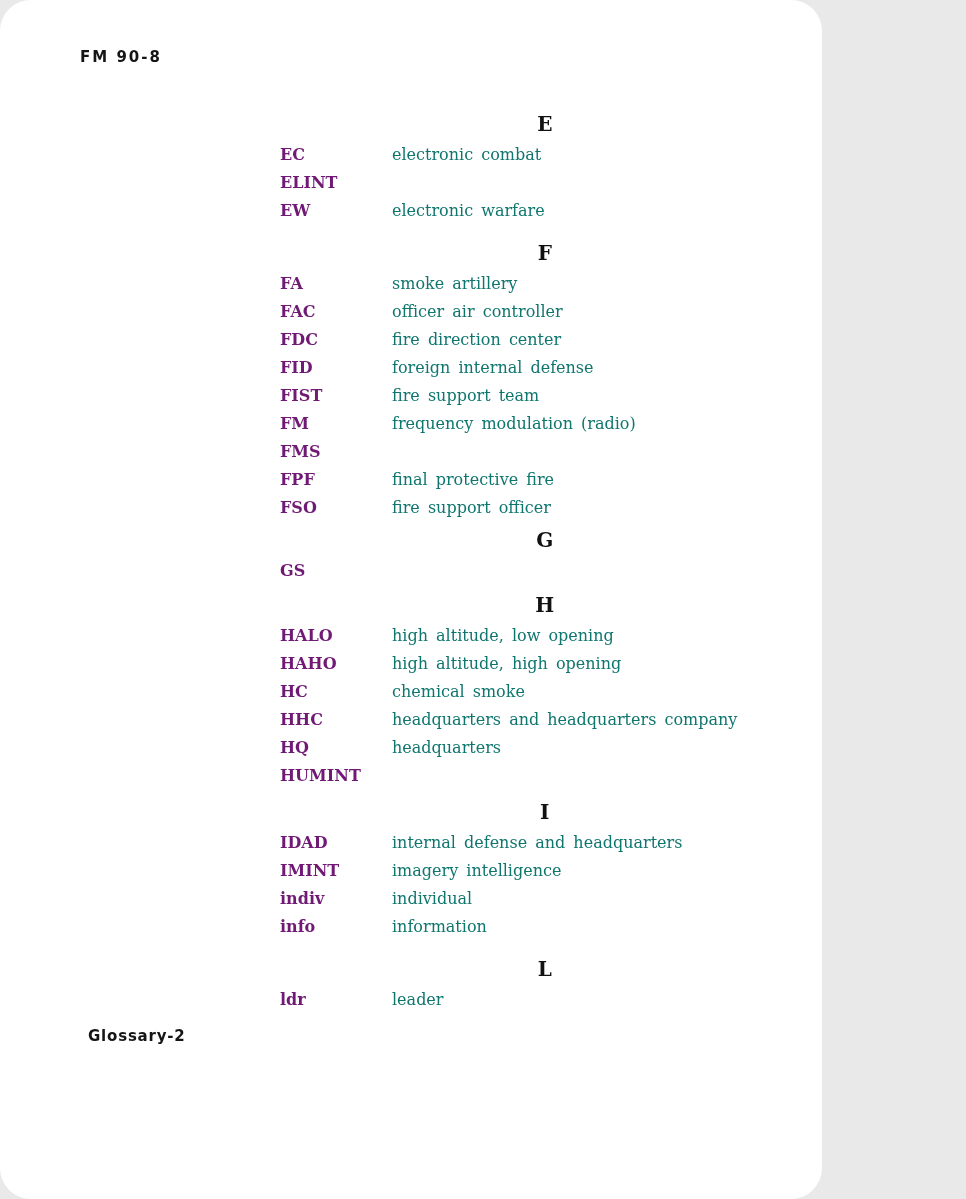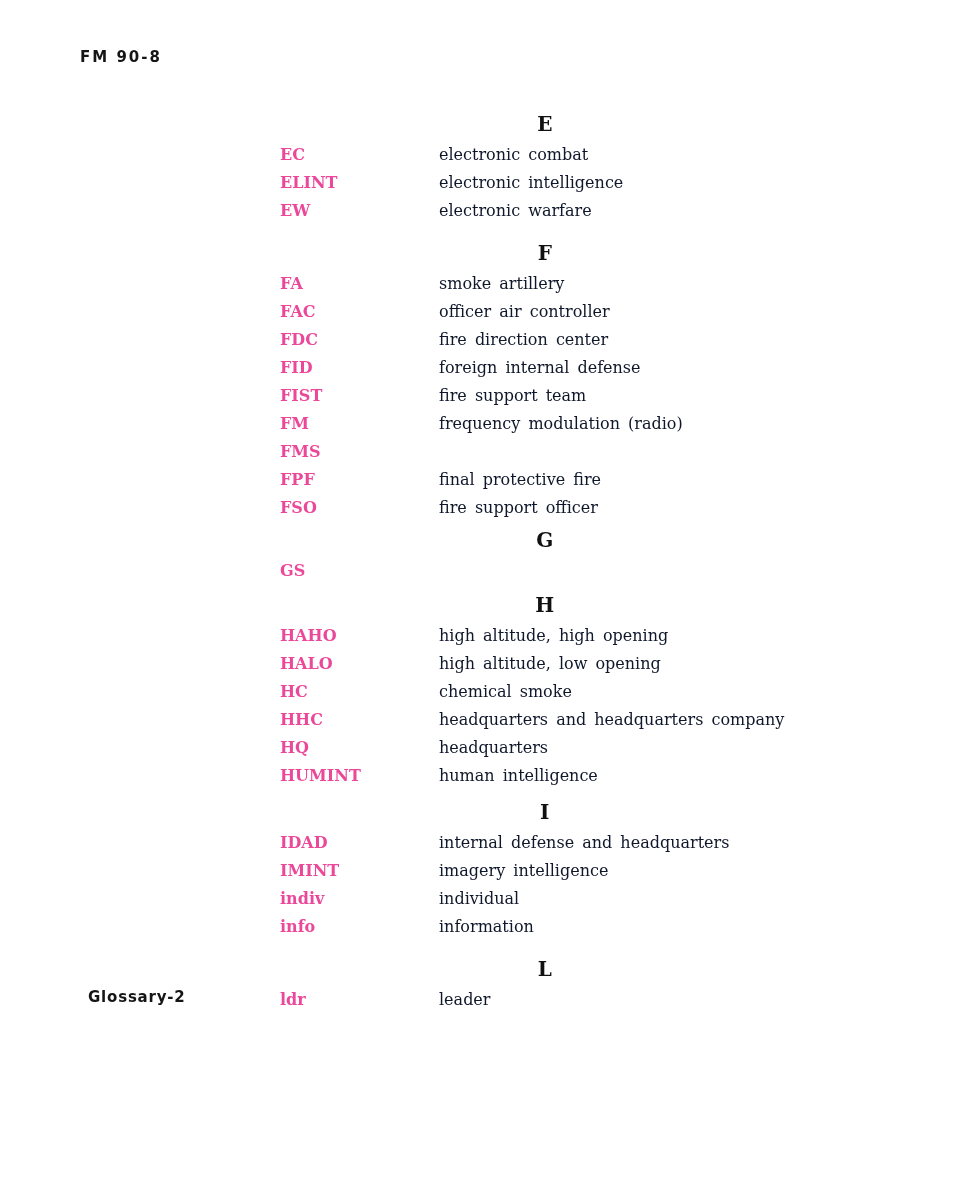--- a/index.html
+++ b/index.html
@@ -2,26 +2,27 @@
 <html><head>
 <meta charset="utf-8">
 <style>
   html, body {
     margin: 0;
     padding: 0;
     background: #e9e9e9;
   }
   .page {
     position: relative;
-    width: 966px;
+    width: 822px;
     height: 1199px;
     background: #ffffff;
     overflow: hidden;
     font-family: "DejaVu Serif", serif;
     color: #1b1b1b;
+    border-radius: 31px;
   }
   .doc-code {
     position: absolute;
     left: 80px;
     top: 48px;
     font-family: "DejaVu Sans", sans-serif;
     font-weight: bold;
     font-size: 15px;
     letter-spacing: 2px;
     color: #151515;
@@ -47,32 +48,31 @@
     color: #111111;
   }
   .entry {
     display: flex;
     line-height: 28px;
     font-size: 16px;
   }
   .entry .abbr {
     flex: 0 0 112px;
     font-weight: bold;
-    color: #ec4899;
+    color: #701a75;
   }
   .entry .def {
     flex: 1 1 auto;
     word-spacing: 3px;
-    color: #0f172a;
-    margin-left: 47px;
+    color: #0f766e;
   }
   .page-footer {
     position: absolute;
     left: 88px;
-    top: 988px;
+    top: 1027px;
     font-family: "DejaVu Sans", sans-serif;
     font-weight: bold;
     font-size: 15px;
     letter-spacing: 0.8px;
     color: #151515;
   }
 </style>
 </head>
 <body>
 
@@ -84,21 +84,20 @@
 
     <div class="section" style="top:112px">
       <div class="section-letter">E</div>
       <div class="entries">
           <div class="entry">
             <span class="abbr">EC</span>
             <span class="def">electronic combat</span>
           </div>
           <div class="entry">
             <span class="abbr">ELINT</span>
-            <span class="def">electronic intelligence</span>
           </div>
           <div class="entry">
             <span class="abbr">EW</span>
             <span class="def">electronic warfare</span>
           </div>
         </div>
     </div>
 
     <div class="section" style="top:241px">
       <div class="section-letter">F</div>
@@ -147,42 +146,41 @@
           <div class="entry">
             <span class="abbr">GS</span>
           </div>
         </div>
     </div>
 
     <div class="section" style="top:593px">
       <div class="section-letter">H</div>
       <div class="entries">
           <div class="entry">
+            <span class="abbr">HALO</span>
+            <span class="def">high altitude, low opening</span>
+          </div>
+          <div class="entry">
             <span class="abbr">HAHO</span>
             <span class="def">high altitude, high opening</span>
           </div>
           <div class="entry">
-            <span class="abbr">HALO</span>
-            <span class="def">high altitude, low opening</span>
-          </div>
-          <div class="entry">
             <span class="abbr">HC</span>
             <span class="def">chemical smoke</span>
           </div>
           <div class="entry">
             <span class="abbr">HHC</span>
             <span class="def">headquarters and headquarters company</span>
           </div>
           <div class="entry">
             <span class="abbr">HQ</span>
             <span class="def">headquarters</span>
           </div>
           <div class="entry">
             <span class="abbr">HUMINT</span>
-            <span class="def">human intelligence</span>
           </div>
         </div>
     </div>
 
     <div class="section" style="top:800px">
       <div class="section-letter">I</div>
       <div class="entries">
           <div class="entry">
             <span class="abbr">IDAD</span>
             <span class="def">internal defense and headquarters</span>

